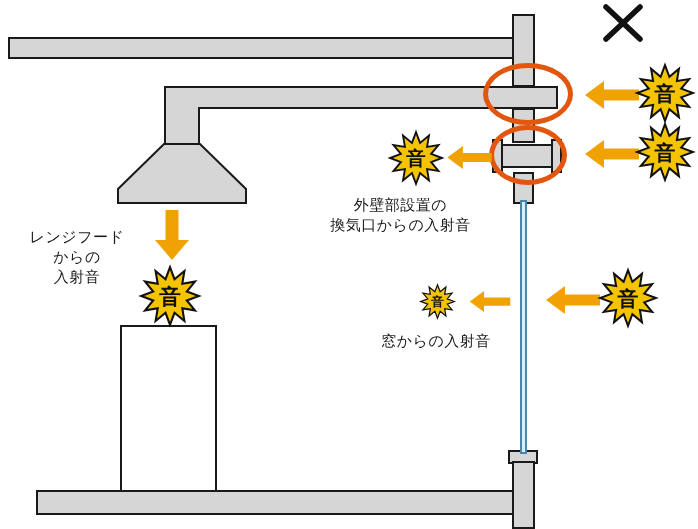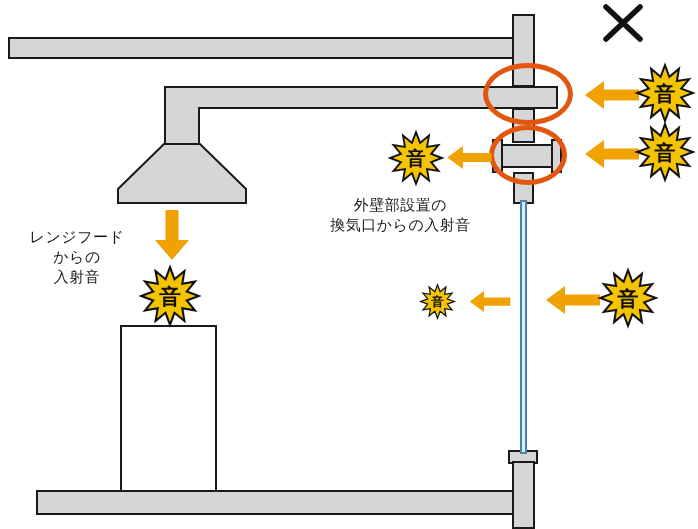--- a/index.html
+++ b/index.html
@@ -128,14 +128,15 @@
 
   <div class="abs label" style="left:308px;top:195px;width:185px;">
     <div>外壁部設置の</div>
     <div>換気口からの入射音</div>
   </div>
   <div class="abs label" style="left:18px;top:227px;width:118px;">
     <div>レンジフード</div>
     <div>からの</div>
     <div>入射音</div>
   </div>
+  <div class="abs label" style="left:370px;top:331px;width:132px;">窓からの入射音</div>
 
 </div>
 
 </body></html>

